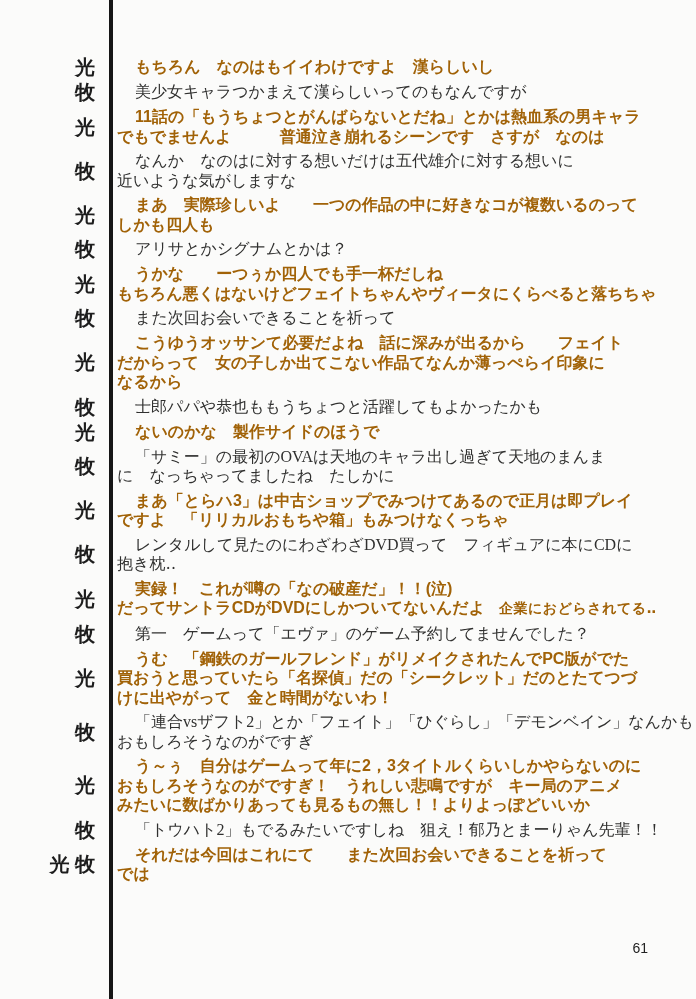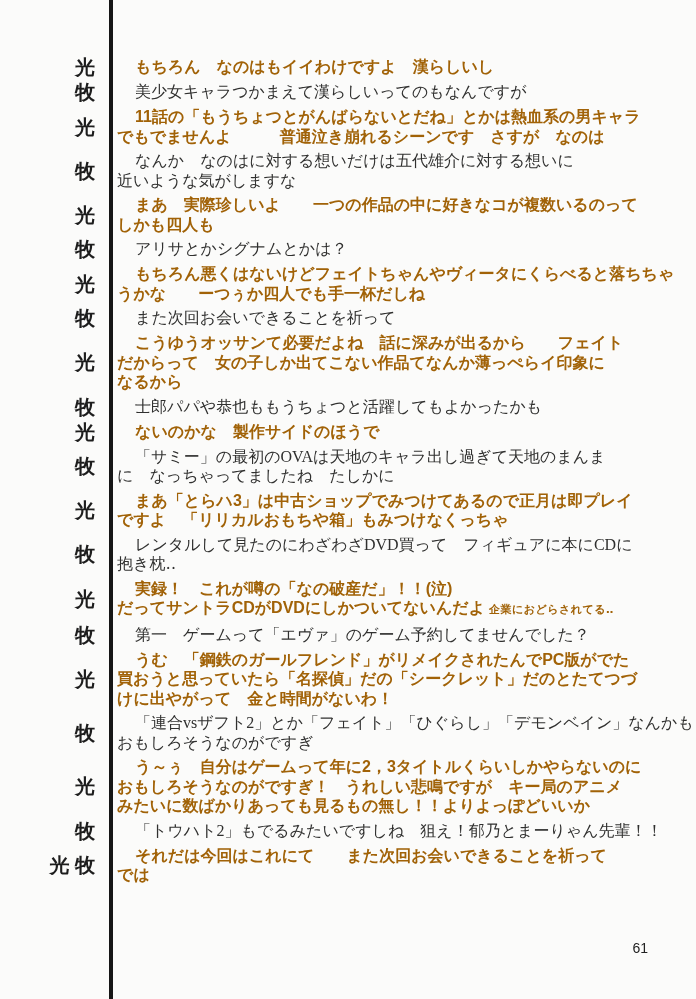--- a/index.html
+++ b/index.html
@@ -57,23 +57,23 @@
     font-family: "Liberation Sans", "DejaVu Sans", sans-serif;
     font-weight: 700;
     color: #a16207;
   }
   .row.mincho .text-cell p {
     font-family: "Liberation Serif", "DejaVu Serif", serif;
     font-weight: 400;
     color: #30302f;
   }
   .note {
-    font-size: 11px;
+    font-size: 14px;
     font-weight: 600;
-    margin-left: 4px;
+    margin-left: 14px;
     letter-spacing: 0.5px;
   }
   .page-num {
     position: absolute;
     right: 48px; bottom: 43px;
     font-size: 14px;
     font-weight: 500;
     color: #222;
     font-family: "Liberation Sans", "DejaVu Sans", sans-serif;
   }
@@ -119,22 +119,22 @@
       </div>
       <div class="row mincho">
         <div class="label-cell">牧</div>
         <div class="text-cell">
           <p>アリサとかシグナムとかは？</p>
         </div>
       </div>
       <div class="row gothic">
         <div class="label-cell">光</div>
         <div class="text-cell">
+          <p>うかな　　ーつぅか四人でも手一杯だしね</p>
           <p>もちろん悪くはないけどフェイトちゃんやヴィータにくらべると落ちちゃ</p>
-          <p>うかな　　ーつぅか四人でも手一杯だしね</p>
         </div>
       </div>
       <div class="row mincho">
         <div class="label-cell">牧</div>
         <div class="text-cell">
           <p>また次回お会いできることを祈って</p>
         </div>
       </div>
       <div class="row gothic">
         <div class="label-cell">光</div>

